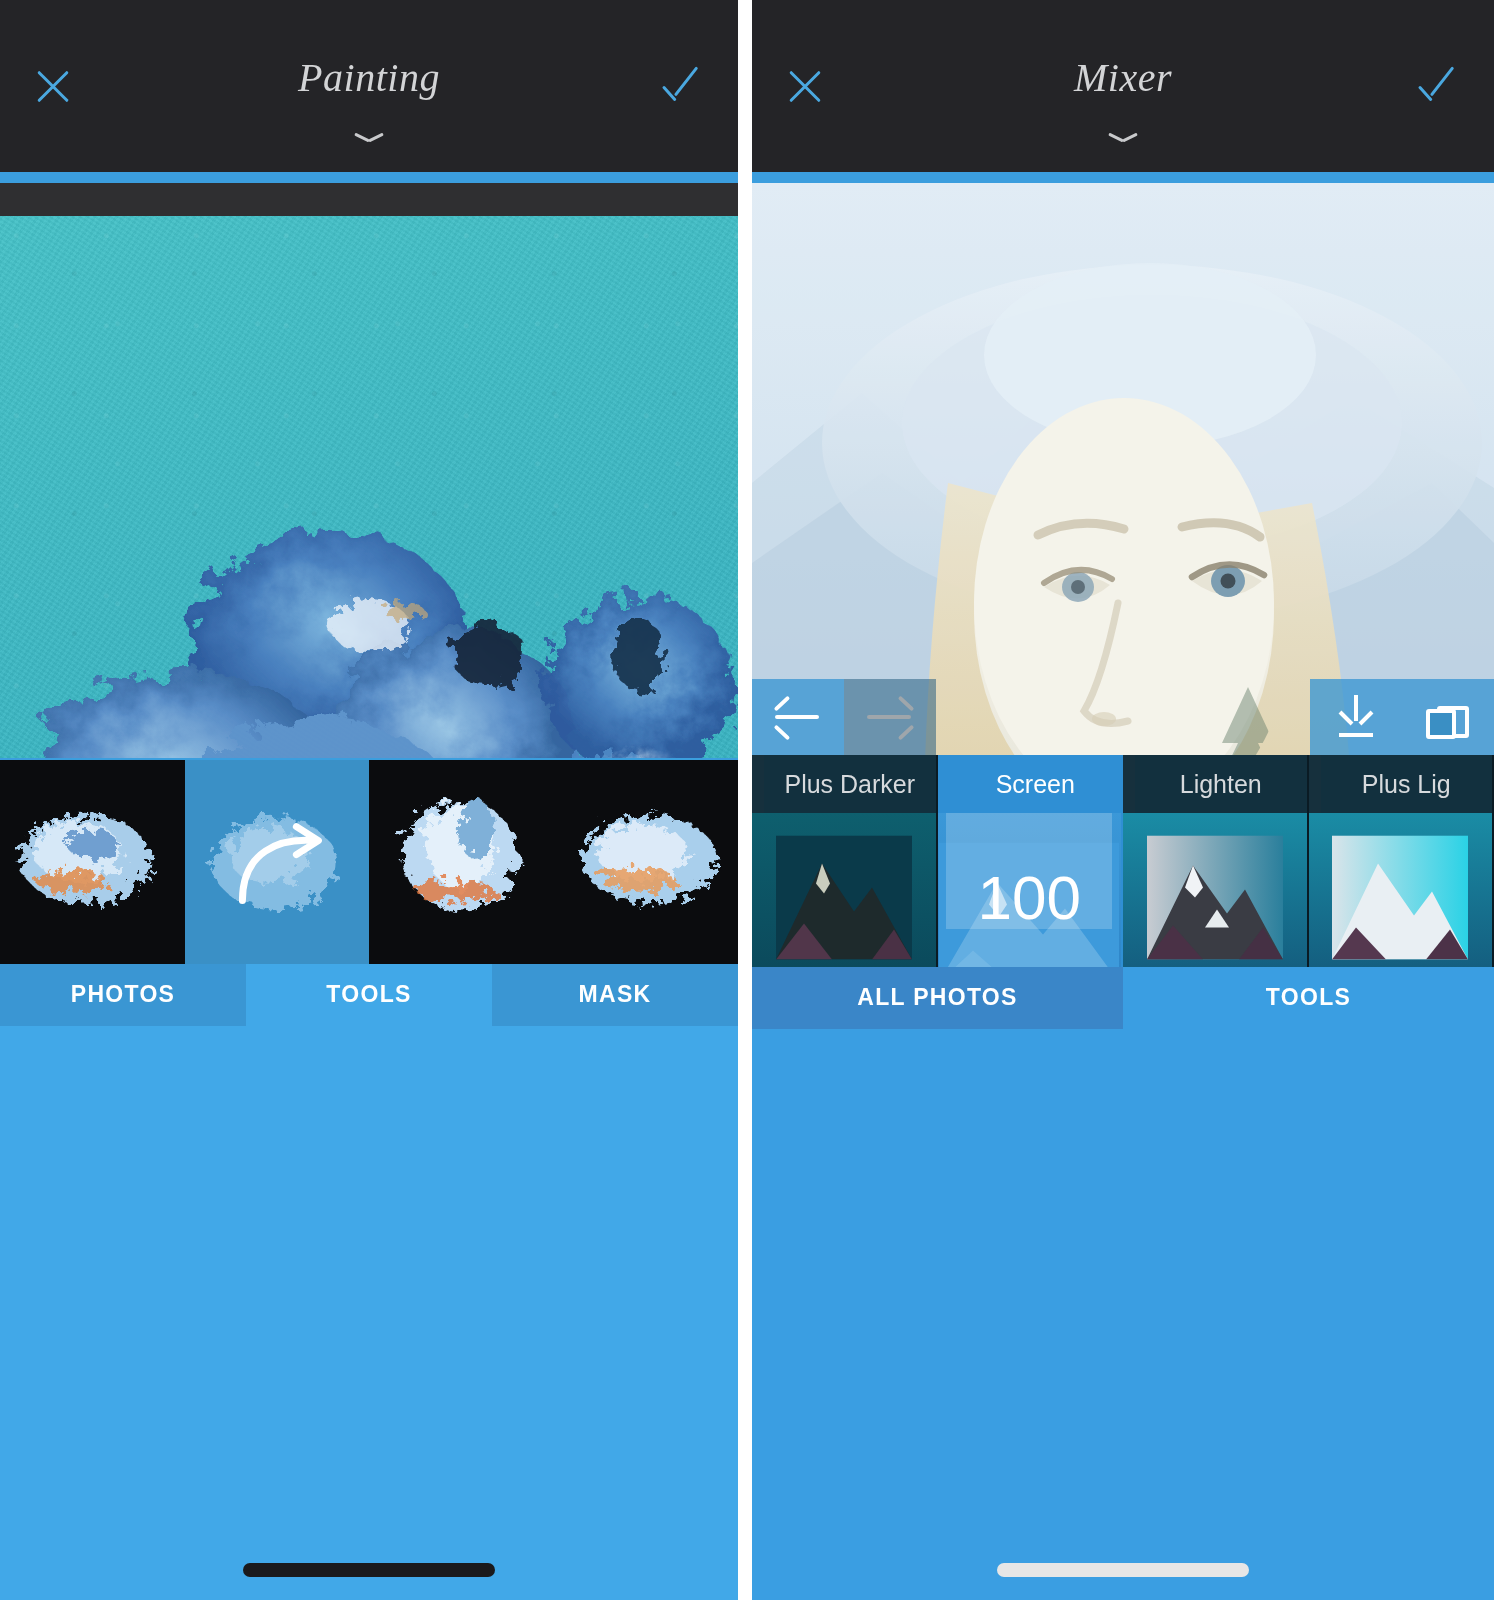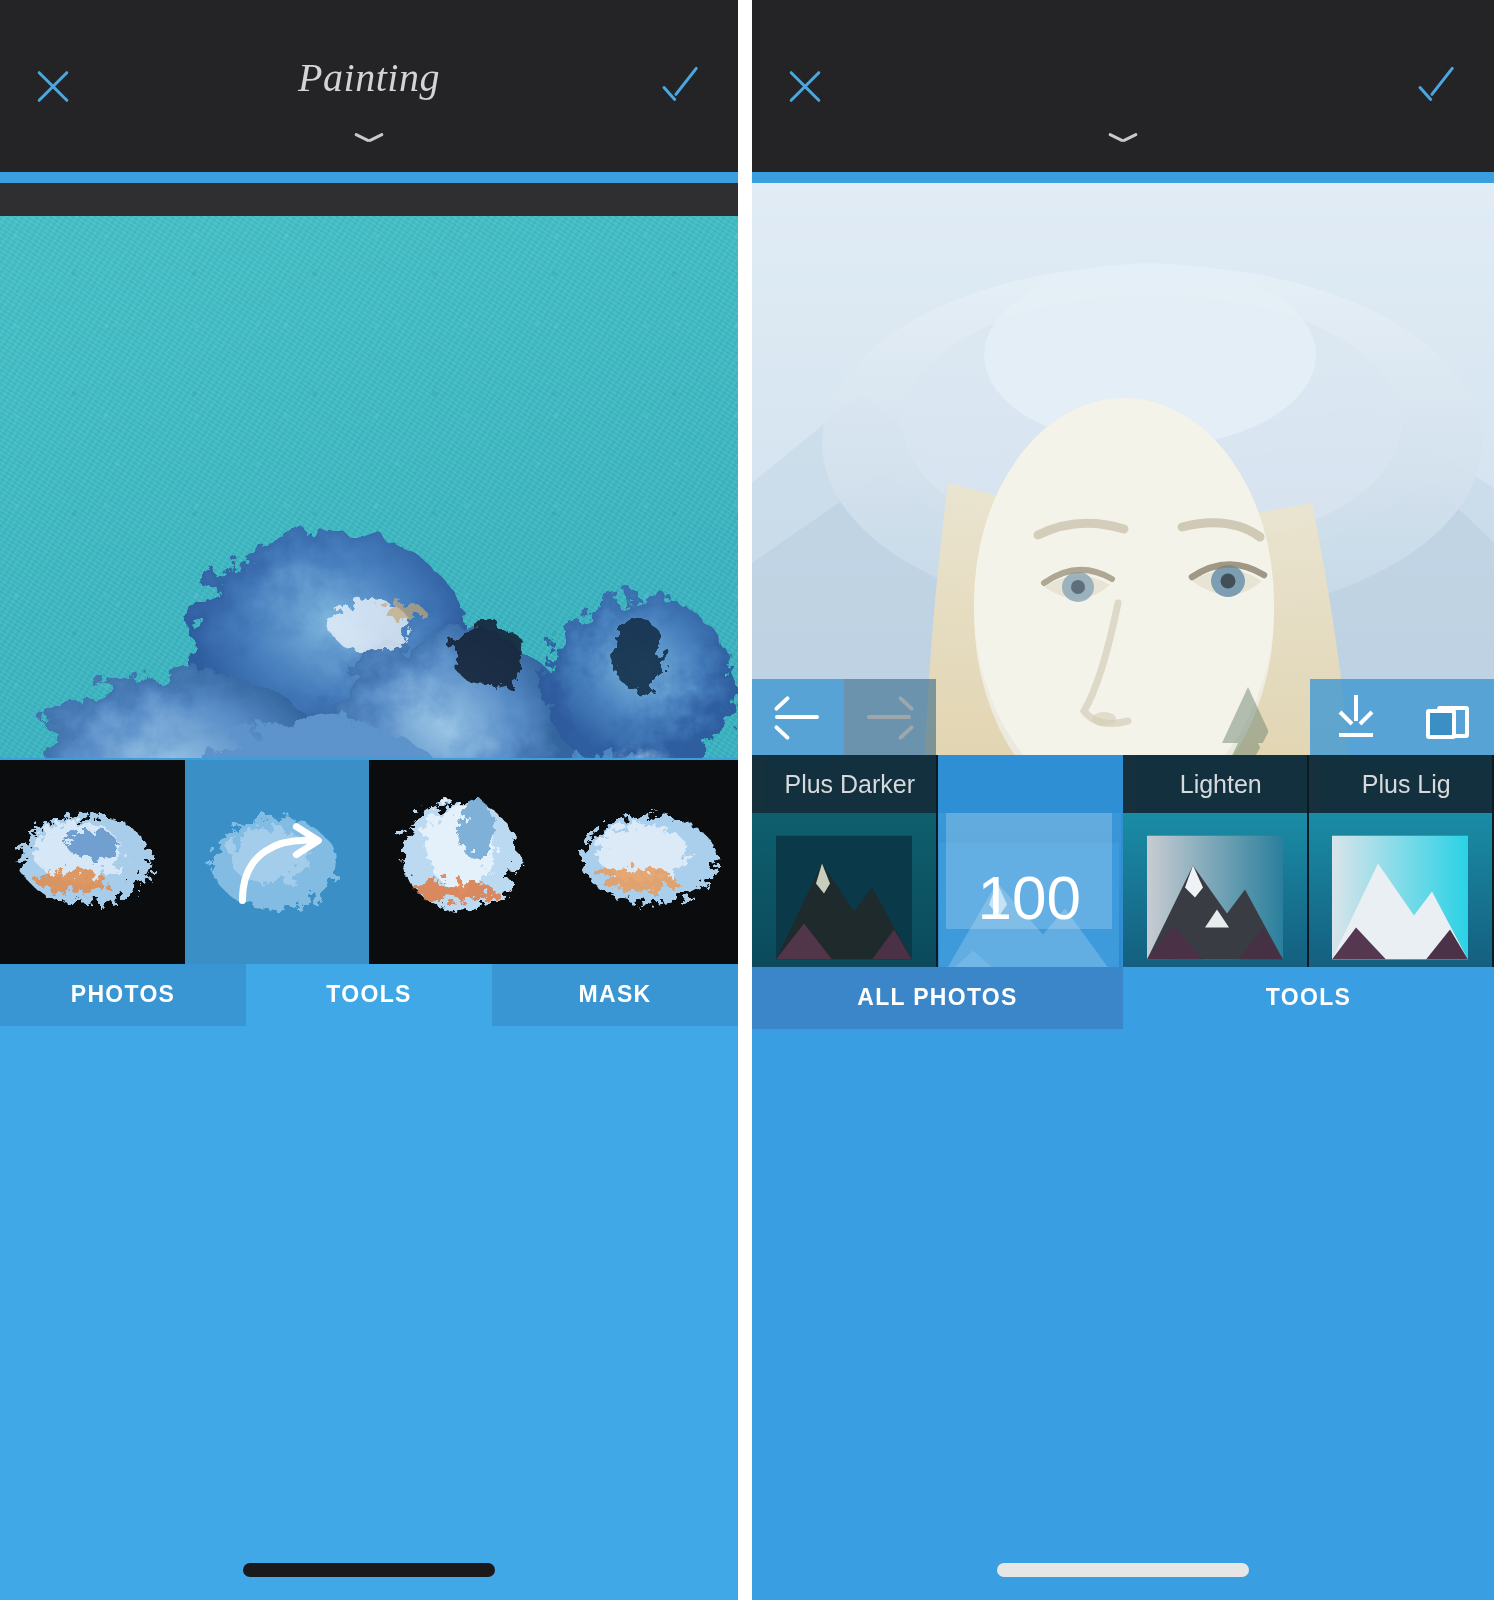--- a/index.html
+++ b/index.html
@@ -297,20 +297,21 @@
     <div class="footer l">
       <div class="homebar dark"></div>
     </div>
   </div>
 
   <div class="gutter"></div>
 
   <div class="panel panel-right">
 
     <div class="hdr">
+      <div class="hdr-title">Mixer</div>
       <div class="hdr-chev"></div>
       <div class="hdr-inner">
         <div class="ic-x"></div>
         <div class="ic-check"></div>
       </div>
     </div>
     <div class="accentbar"></div>
 
     <div class="stageR">
       <svg class="photo" viewBox="0 0 742 1058" preserveAspectRatio="xMidYMid slice">
@@ -461,20 +462,21 @@
               <path d="M0 124 L46 28 L78 76 L96 52 L136 124Z" fill="#1e2a2c"></path>
               <path d="M40 48 L46 28 L54 48 L48 58Z" fill="#c9cdbe"></path>
               <path d="M0 124 L28 88 L56 124Z" fill="#51364a"></path>
               <path d="M96 124 L118 94 L136 124Z" fill="#4a3145"></path>
             </svg>
           </div>
         </div>
       </div>
 
       <div class="bcell sel">
+        <div class="blabel">Screen</div>
         <div class="bthumbwrap">
           <div class="bbg" style="background:linear-gradient(180deg,#3b98d8 0%,#2f86c8 100%);"></div>
           <div class="mtn" style="transform:translate(-50%,-34%); width:180px; height:140px;">
             <svg viewBox="0 0 180 140" preserveAspectRatio="none">
               <rect width="180" height="140" fill="#3d9adb"></rect>
               <path d="M0 140 L58 40 L104 92 L126 66 L180 140Z" fill="#6fb4e4" opacity=".75"></path>
               <path d="M50 62 L58 40 L68 62 L60 74Z" fill="#cfe6f6" opacity=".8"></path>
               <path d="M0 140 L34 108 L70 140Z" fill="#79bbe7" opacity=".7"></path>
             </svg>
           </div>

